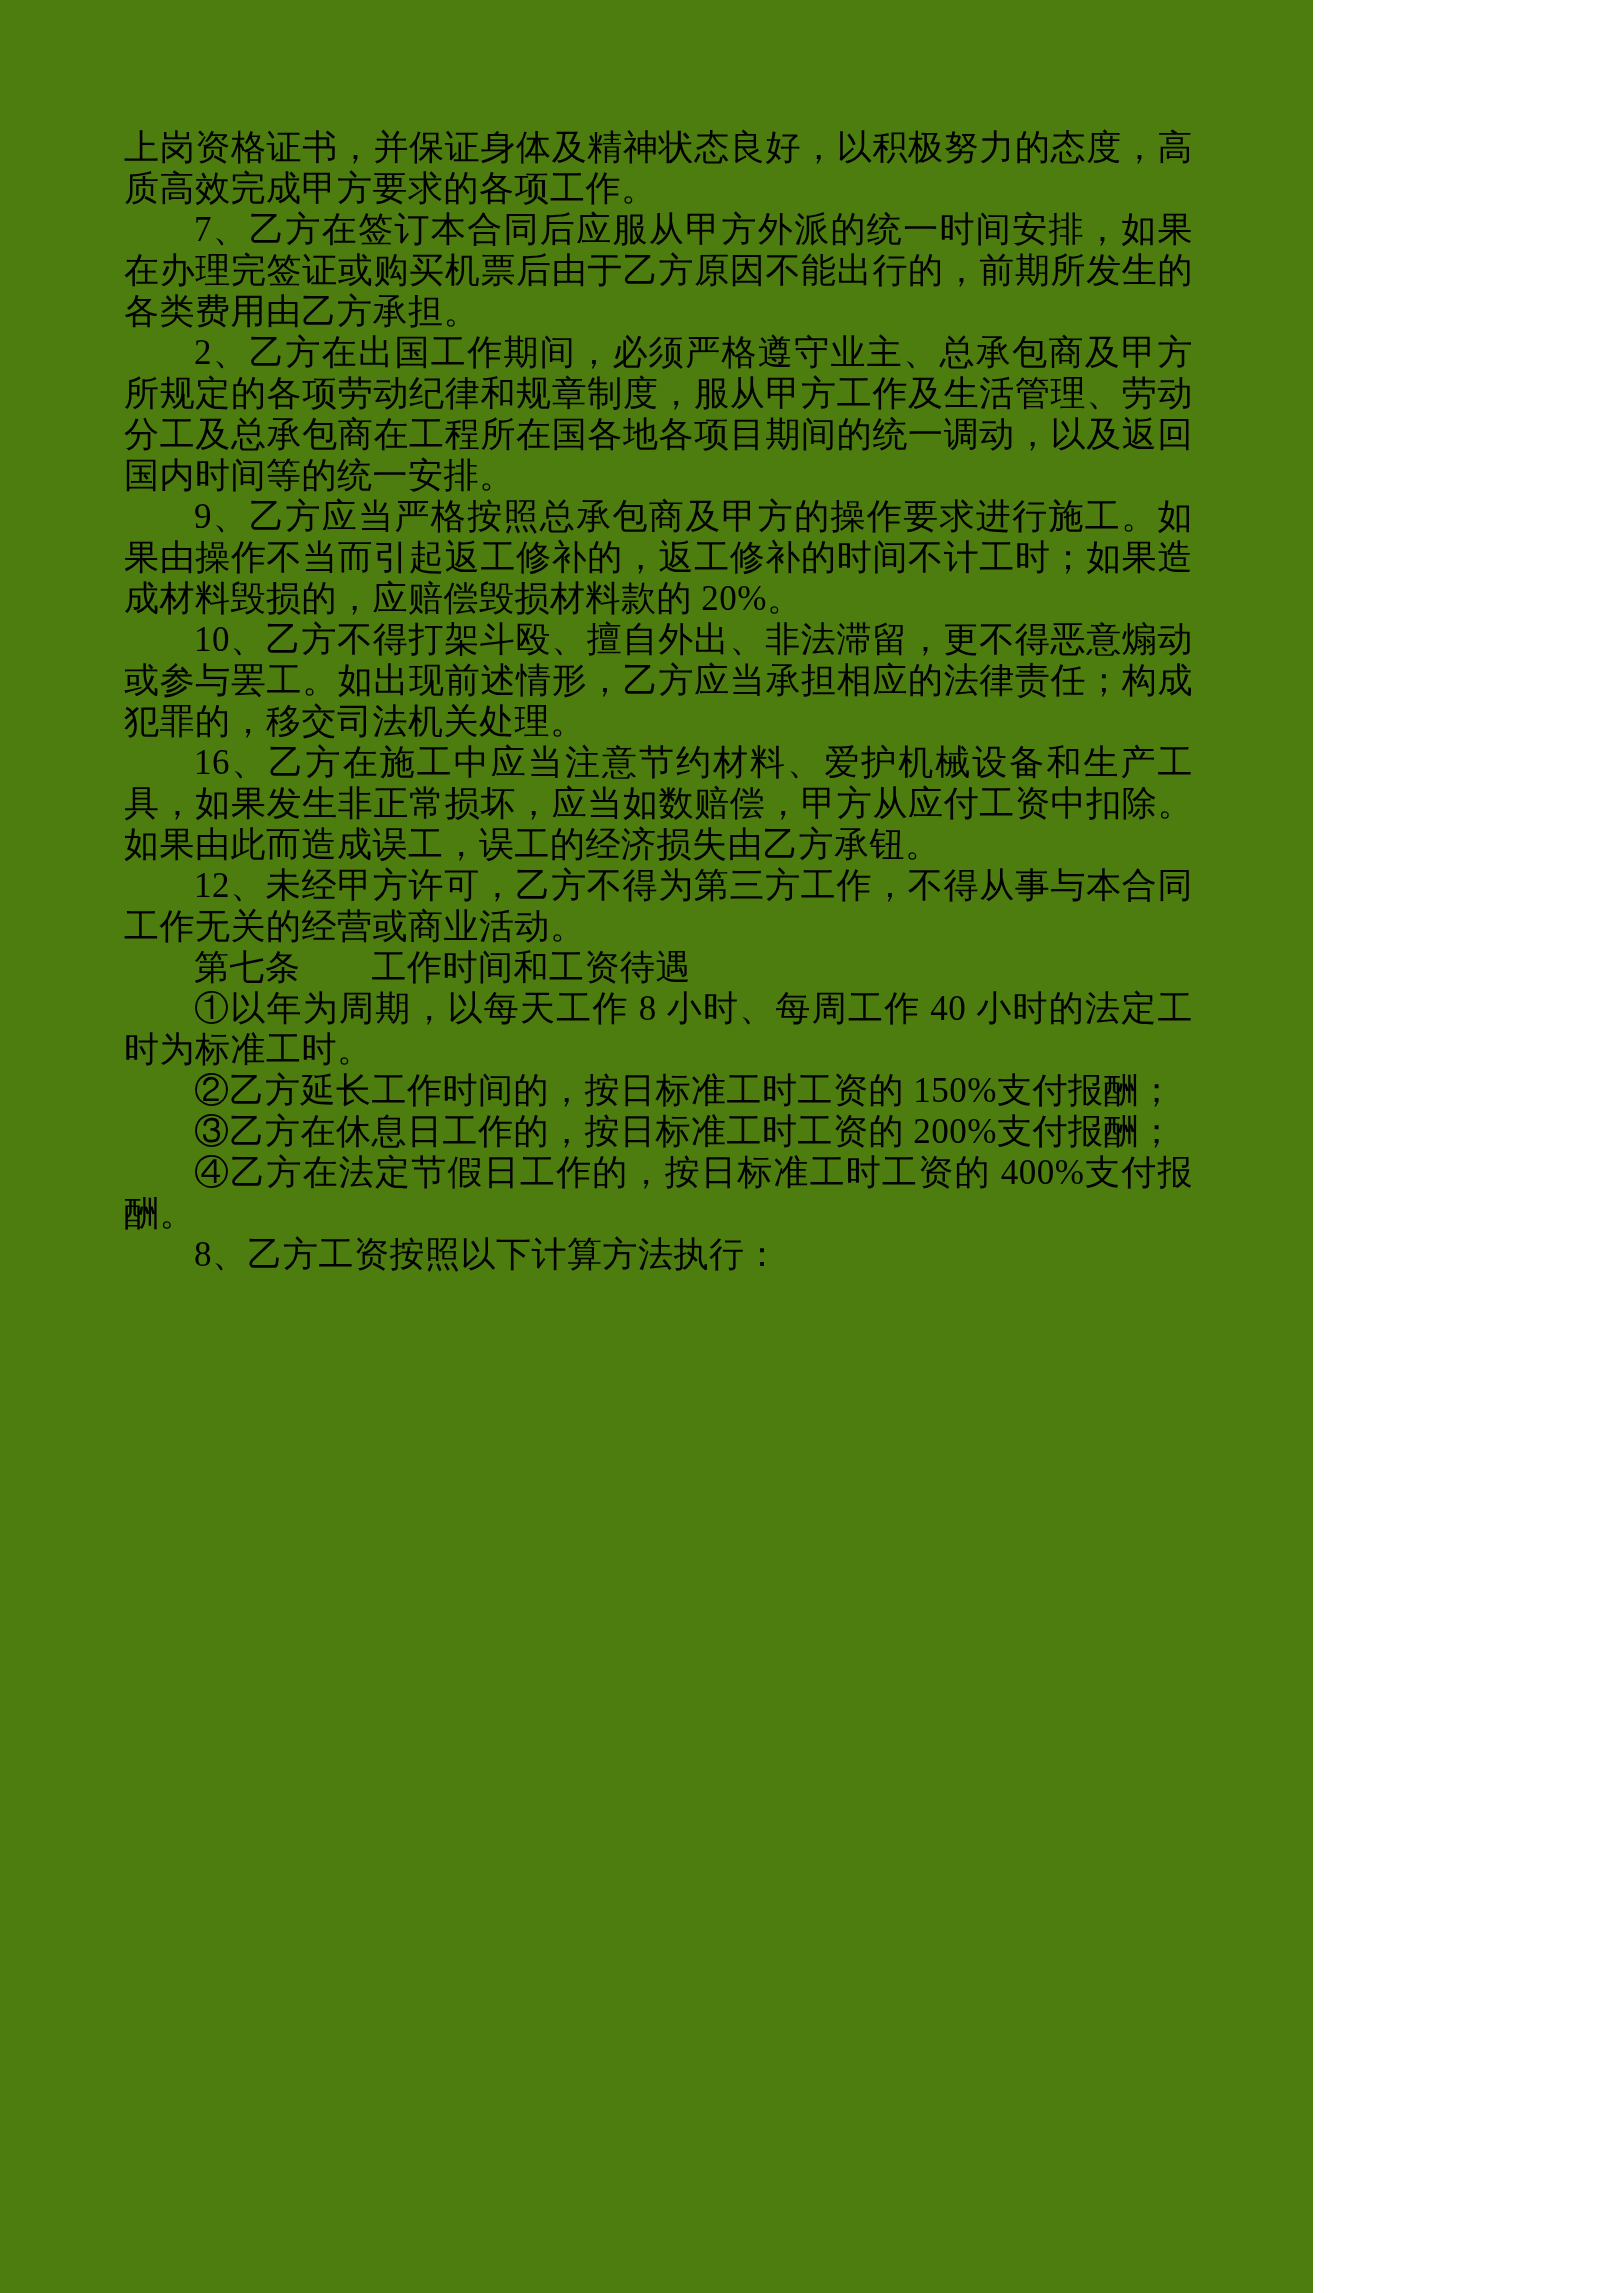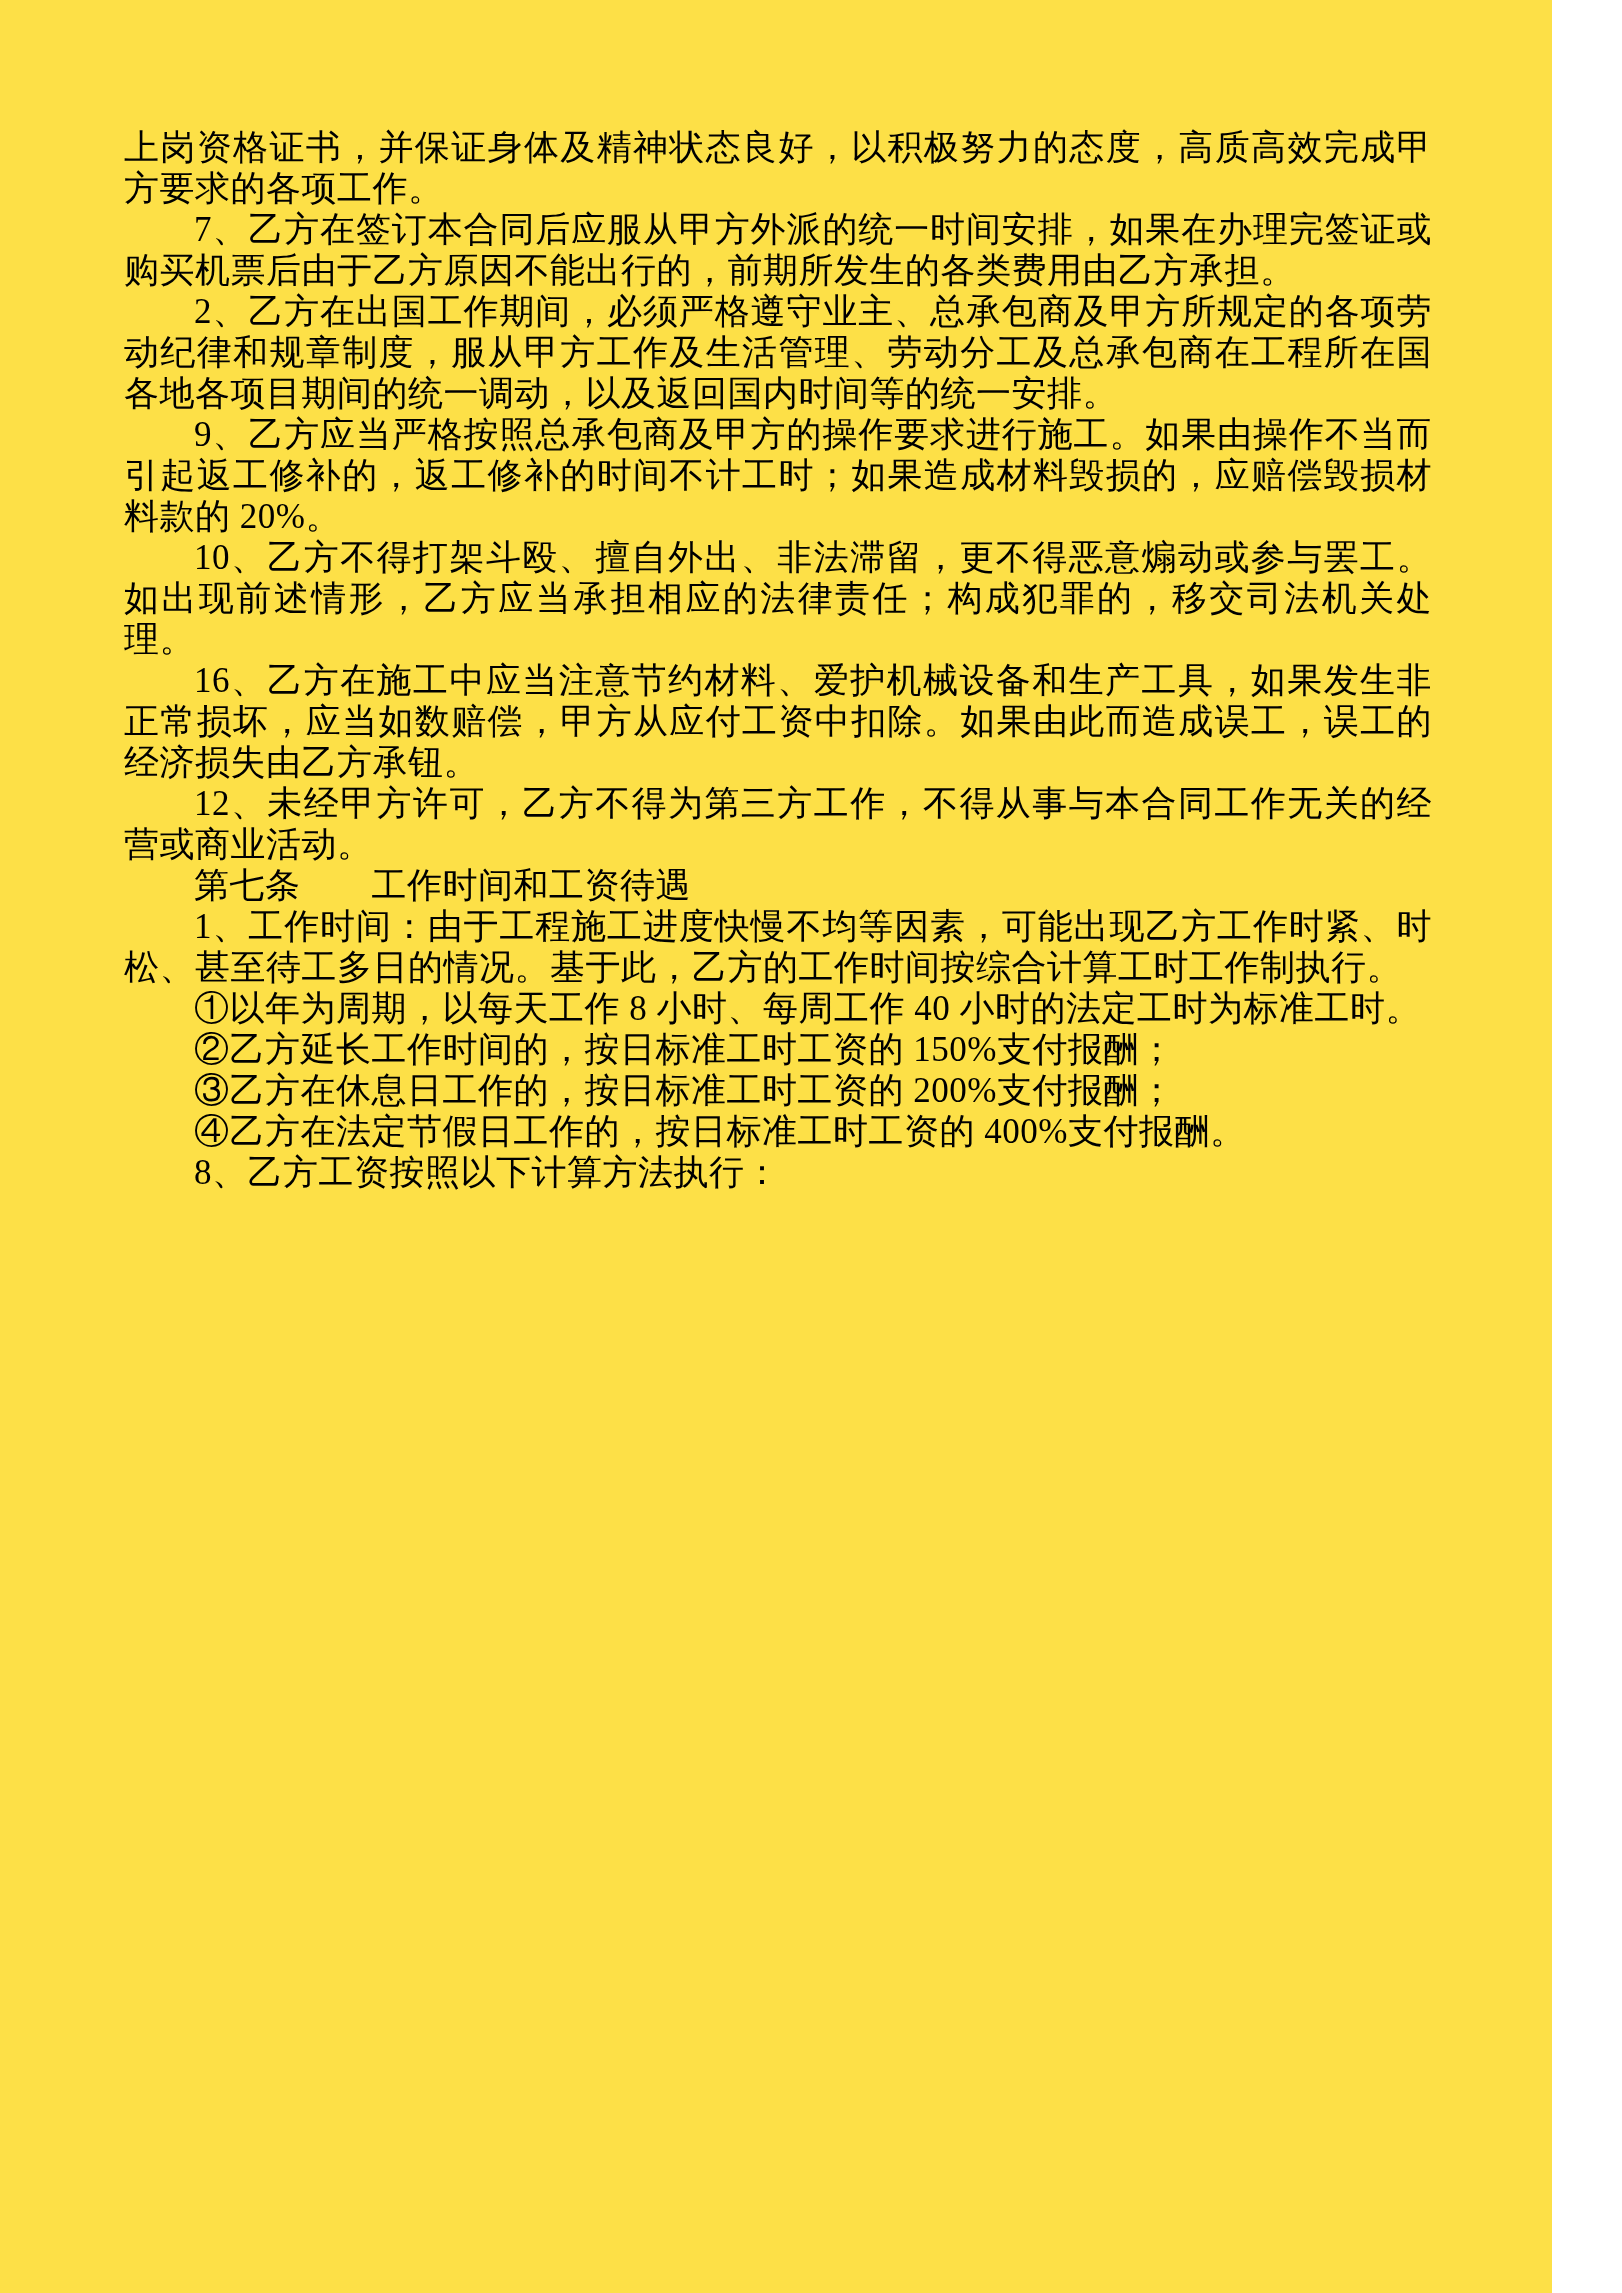--- a/index.html
+++ b/index.html
@@ -2,23 +2,23 @@
 <html style="font-size:14.5px"><head>
 <meta charset="utf-8">
 <style>
   html, body {
     margin: 0;
     padding: 0;
     background: #ffffff;
   }
   .page {
     position: relative;
-    width: 1552px;
+    width: 1313px;
     min-height: 2294px;
-    background: #fde047;
+    background: #4d7c0f;
     box-sizing: border-box;
     padding: 127px 120px 55px 124px;
     color: #000000;
     font-family: "Liberation Serif", "DejaVu Serif", serif;
   }
   .doc-body {
     width: 100%;
   }
   .para {
     margin: 0;
@@ -41,21 +41,20 @@
 <div class="page">
   <div id="doc-body" class="doc-body">
       <p class="para">上岗资格证书，并保证身体及精神状态良好，以积极努力的态度，高质高效完成甲方要求的各项工作。</p>
       <p class="para indent">7、乙方在签订本合同后应服从甲方外派的统一时间安排，如果在办理完签证或购买机票后由于乙方原因不能出行的，前期所发生的各类费用由乙方承担。</p>
       <p class="para indent">2、乙方在出国工作期间，必须严格遵守业主、总承包商及甲方所规定的各项劳动纪律和规章制度，服从甲方工作及生活管理、劳动分工及总承包商在工程所在国各地各项目期间的统一调动，以及返回国内时间等的统一安排。</p>
       <p class="para indent">9、乙方应当严格按照总承包商及甲方的操作要求进行施工。如果由操作不当而引起返工修补的，返工修补的时间不计工时；如果造成材料毁损的，应赔偿毁损材料款的 20%。</p>
       <p class="para indent">10、乙方不得打架斗殴、擅自外出、非法滞留，更不得恶意煽动或参与罢工。如出现前述情形，乙方应当承担相应的法律责任；构成犯罪的，移交司法机关处理。</p>
       <p class="para indent">16、乙方在施工中应当注意节约材料、爱护机械设备和生产工具，如果发生非正常损坏，应当如数赔偿，甲方从应付工资中扣除。如果由此而造成误工，误工的经济损失由乙方承钮。</p>
       <p class="para indent">12、未经甲方许可，乙方不得为第三方工作，不得从事与本合同工作无关的经营或商业活动。</p>
       <p class="para indent heading">第七条　　工作时间和工资待遇</p>
-      <p class="para indent">1、工作时间：由于工程施工进度快慢不均等因素，可能出现乙方工作时紧、时松、甚至待工多日的情况。基于此，乙方的工作时间按综合计算工时工作制执行。</p>
       <p class="para indent">①以年为周期，以每天工作 8 小时、每周工作 40 小时的法定工时为标准工时。</p>
       <p class="para indent">②乙方延长工作时间的，按日标准工时工资的 150%支付报酬；</p>
       <p class="para indent">③乙方在休息日工作的，按日标准工时工资的 200%支付报酬；</p>
       <p class="para indent">④乙方在法定节假日工作的，按日标准工时工资的 400%支付报酬。</p>
       <p class="para indent">8、乙方工资按照以下计算方法执行：</p>
     </div>
 </div>
 
 
 </body></html>

